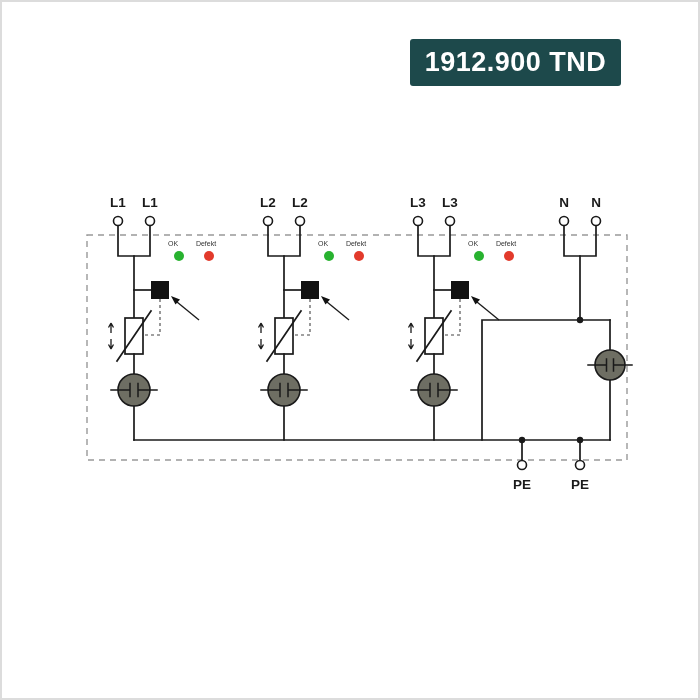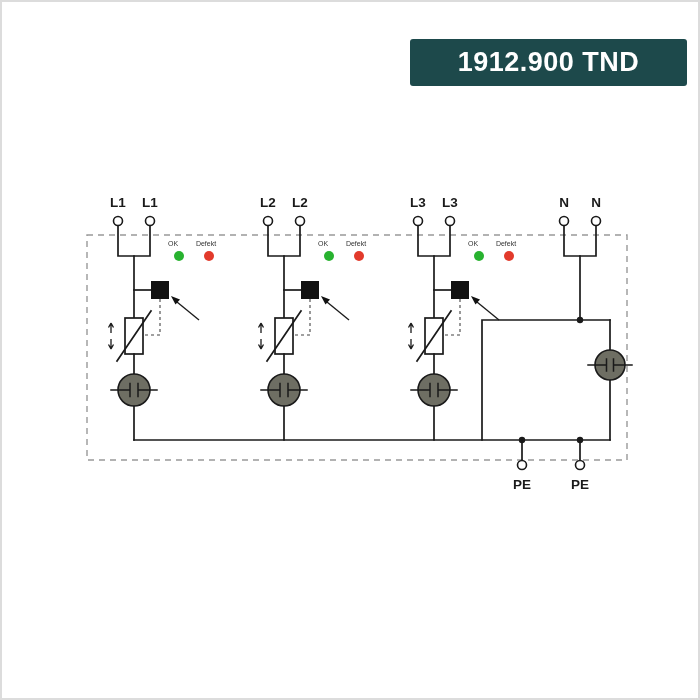--- a/index.html
+++ b/index.html
@@ -2,21 +2,21 @@
 <html><head>
 <meta charset="utf-8">
 <style>
   html,body{margin:0;padding:0;background:#fff;}
   .frame{
     position:relative;width:700px;height:700px;background:#ffffff;
     border:2px solid #dcdcdc;box-sizing:border-box;overflow:hidden;
     font-family:"Liberation Sans",sans-serif;
   }
   .badge{
-    position:absolute;left:408px;top:37px;width:277px;height:47px;
+    position:absolute;left:408px;top:37px;width:211px;height:47px;
     background:#1d494b;color:#ffffff;display:flex;align-items:center;justify-content:center;
     font-weight:700;font-size:27px;letter-spacing:.5px;border-radius:3px;
   }
   svg{position:absolute;left:0;top:0;}
   .wire{stroke:#1a1a1a;stroke-width:1.7;fill:none;stroke-linecap:square}
   .thin{stroke:#1a1a1a;stroke-width:1.3;fill:none}
   .thin2{stroke-width:1.5}
   .term{fill:#ffffff;stroke:#1a1a1a;stroke-width:1.6}
   .blk{fill:#111111}
   .blkfill{fill:#111111;stroke:none}

